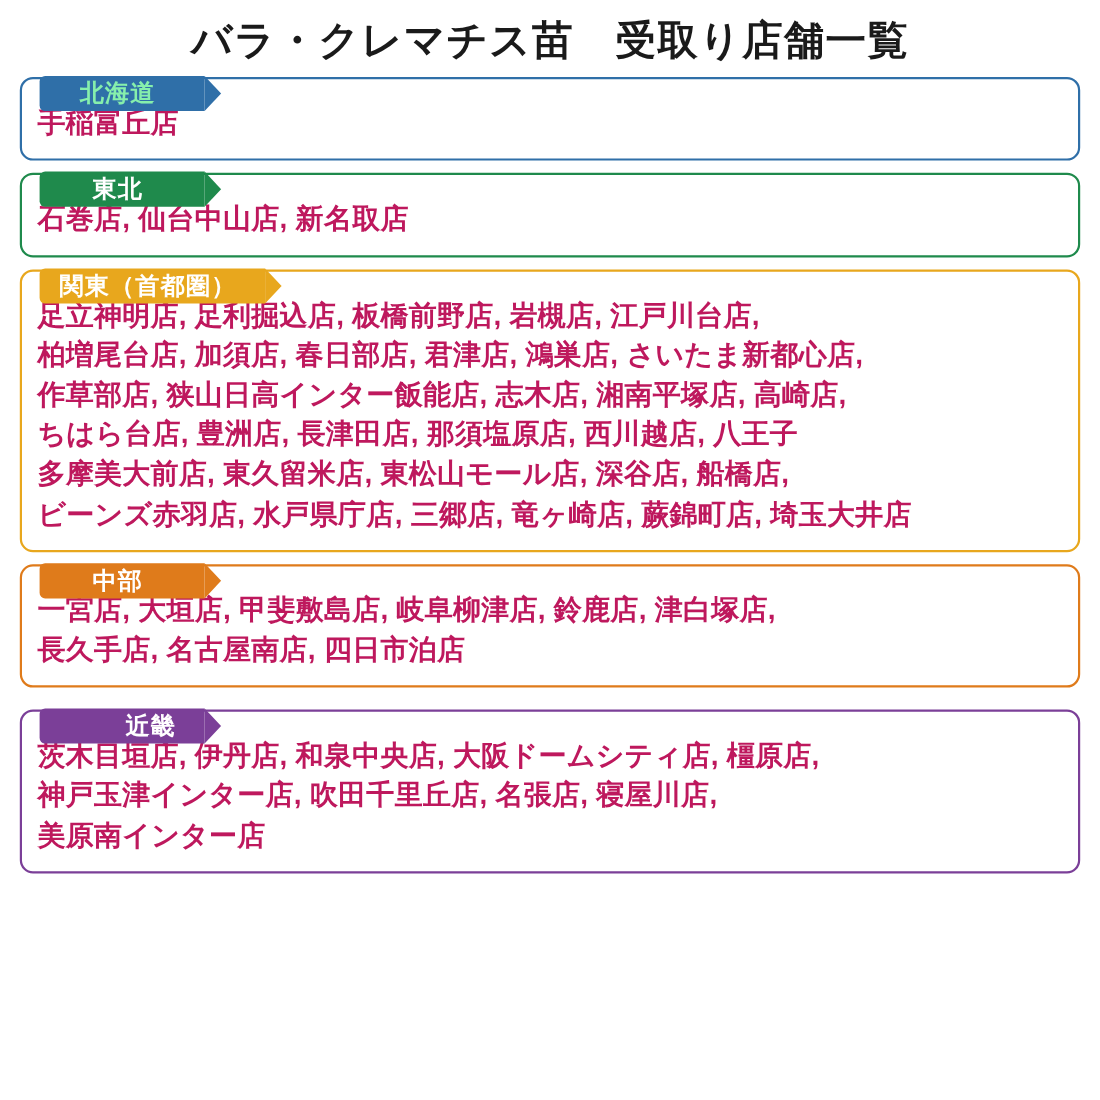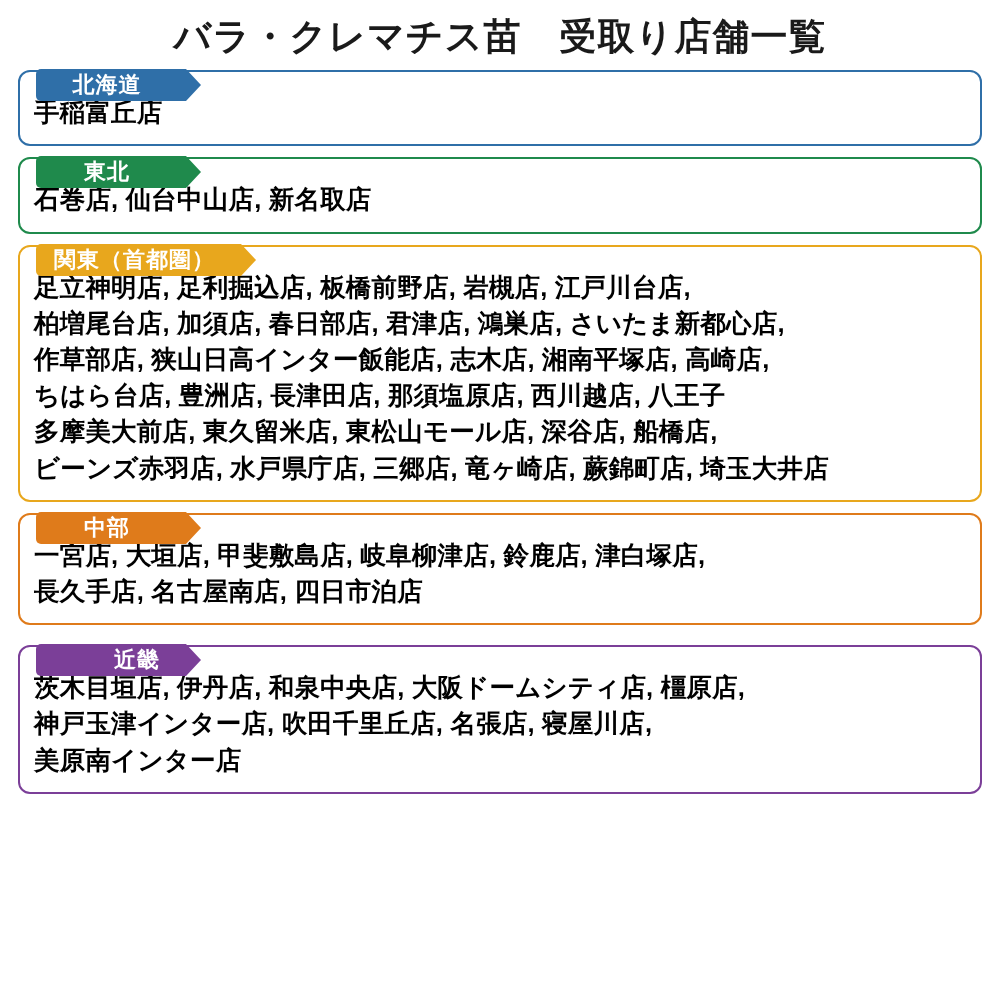--- a/index.html
+++ b/index.html
@@ -69,28 +69,28 @@
     top: 0;
     width: 0;
     height: 0;
     border-top: 16px solid transparent;
     border-bottom: 16px solid transparent;
     border-left: 15px solid currentColor;
   }
   .section-stores {
     font-size: 25.5px;
     font-weight: bold;
-    color: #000000;
+    color: #be185d;
     line-height: 1.42;
     letter-spacing: 0.2px;
     padding-top: 6px;
     white-space: pre-line;
   }
   .sec-hokkaido .section-box { border-color: #2f6fa8; }
-  .sec-hokkaido .section-label { background: #2f6fa8; color: #ffffff; }
+  .sec-hokkaido .section-label { background: #2f6fa8; color: #86efac; }
   .sec-hokkaido .section-label::after { color: #2f6fa8; }
 
   .sec-tohoku .section-box { border-color: #1f8a4c; }
   .sec-tohoku .section-label { background: #1f8a4c; }
   .sec-tohoku .section-label::after { color: #1f8a4c; }
 
   .sec-kanto .section-box { border-color: #e8a71d; }
   .sec-kanto .section-label { background: #e8a71d; text-align: center; }
   .sec-kanto .section-label::after { color: #e8a71d; }
 

